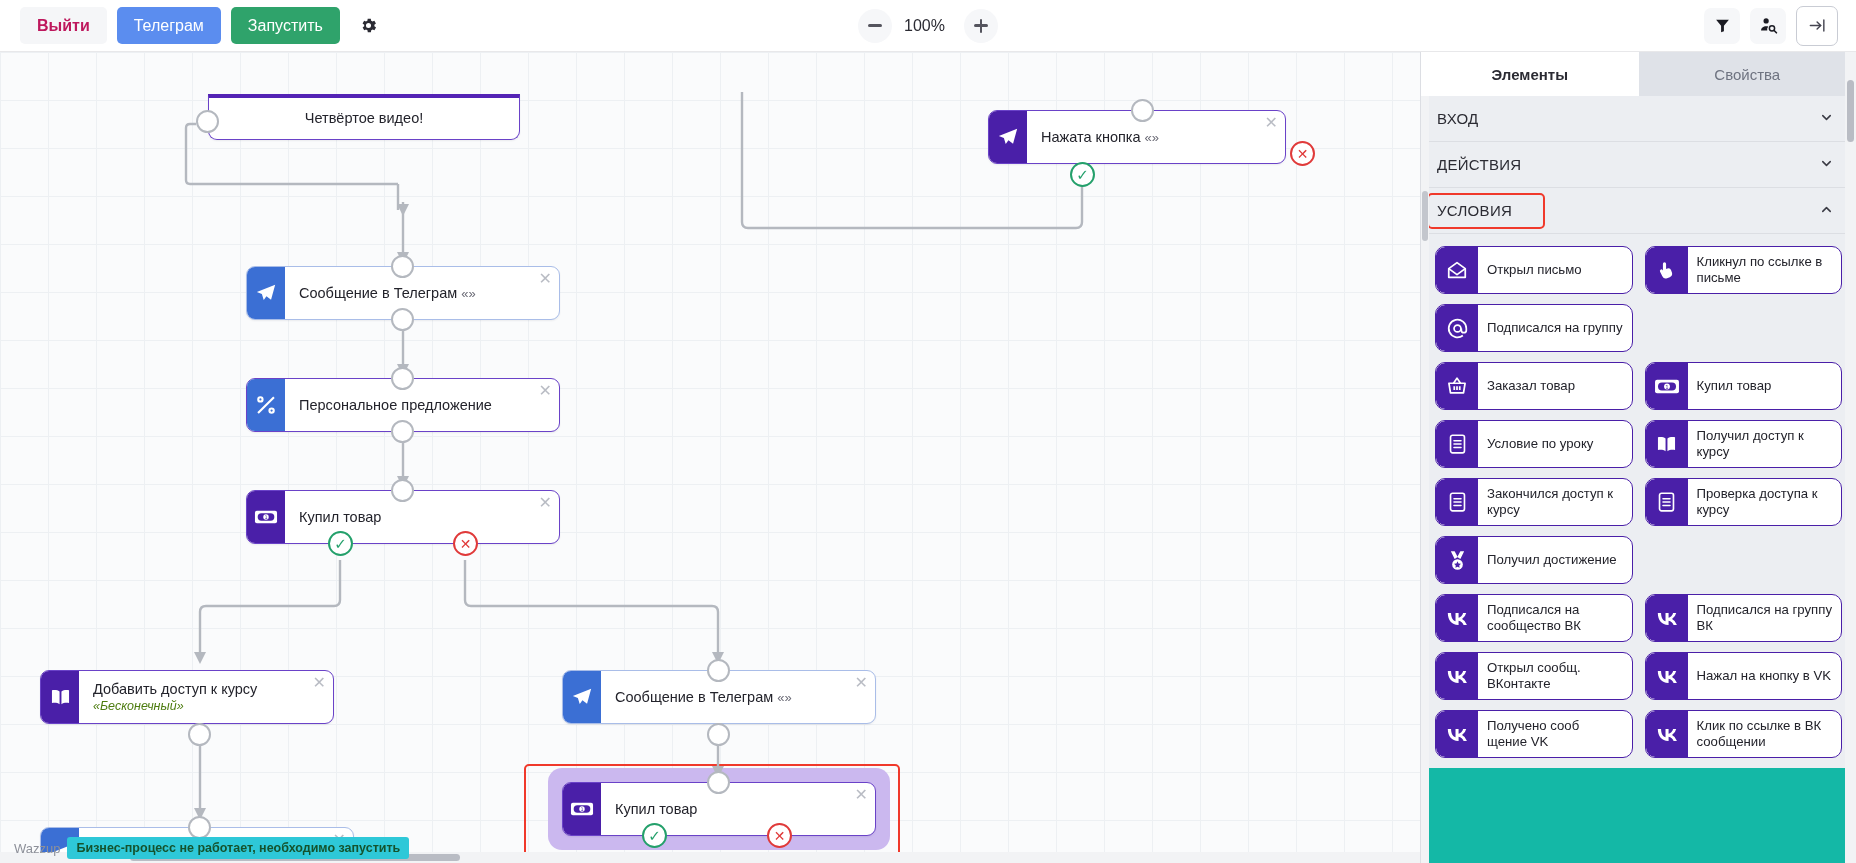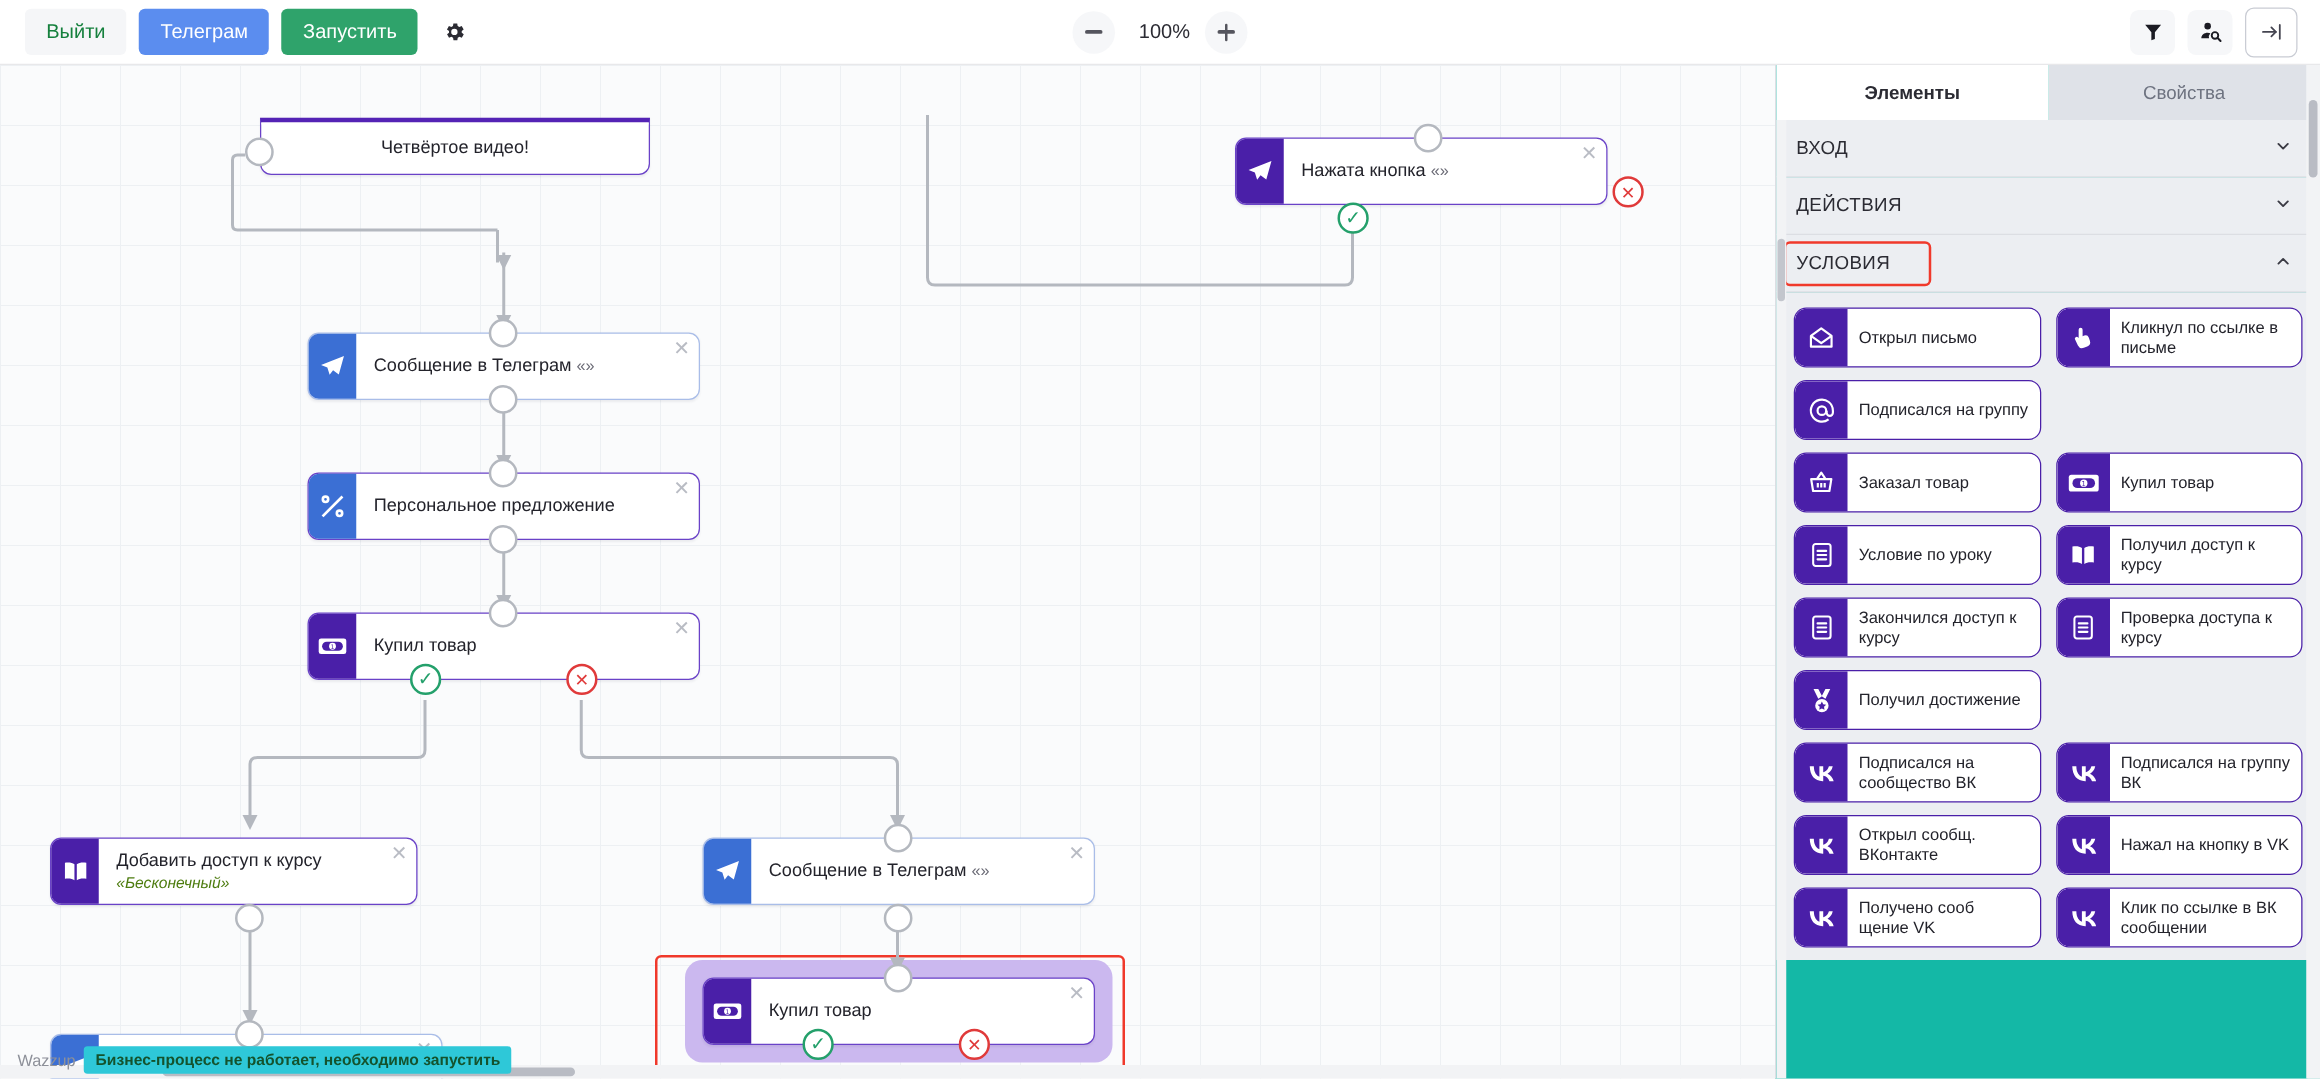--- a/index.html
+++ b/index.html
@@ -20,42 +20,42 @@
     display: flex; align-items: center;
     z-index: 40;
   }
   .tb-btn {
     height: 37px; border-radius: 5px;
     display: flex; align-items: center; justify-content: center;
     font-size: 16px; padding: 0 17px;
     cursor: pointer; user-select: none;
     white-space: nowrap;
   }
-  .tb-exit { color: #15803d; background: #f5f6f8; margin-left: 20px; }
+  .tb-exit { color: #be185d; background: #f5f6f8; margin-left: 20px; font-weight: bold; }
   .tb-save { color: #ffffff; background: #5b8def; margin-left: 10px; font-weight: 400; }
   .tb-run  { color: #ffffff; background: #2fa36b; margin-left: 10px; }
   .tb-gear {
     margin-left: 14px; width: 30px; height: 30px;
     display: flex; align-items: center; justify-content: center;
     cursor: pointer; color: #2b2b33;
   }
 
   .zoom-group {
     position: absolute; left: 50%; transform: translateX(-50%);
     display: flex; align-items: center; gap: 12px;
   }
   .zoom-circ {
     width: 34px; height: 34px; border-radius: 50%;
     background: #f6f7f9; border: none;
     display: flex; align-items: center; justify-content: center;
     cursor: pointer; color: #55555e;
   }
   .zoom-circ .bar-h { width: 14px; height: 2.2px; background: #55555e; border-radius: 2px; }
   .zoom-circ .bar-v { width: 2.2px; height: 14px; background: #55555e; border-radius: 2px; position: absolute; }
-  .zoom-val { font-size: 16px; color: #2b2b33; min-width: 48px; text-align: right; }
+  .zoom-val { font-size: 16px; color: #2b2b33; min-width: 48px; text-align: left; }
 
   .tb-right {
     position: absolute; right: 18px;
     display: flex; align-items: center; gap: 10px;
   }
   .tb-icon-btn {
     width: 36px; height: 36px; border-radius: 7px;
     background: #f6f7f9;
     display: flex; align-items: center; justify-content: center;
     cursor: pointer;

